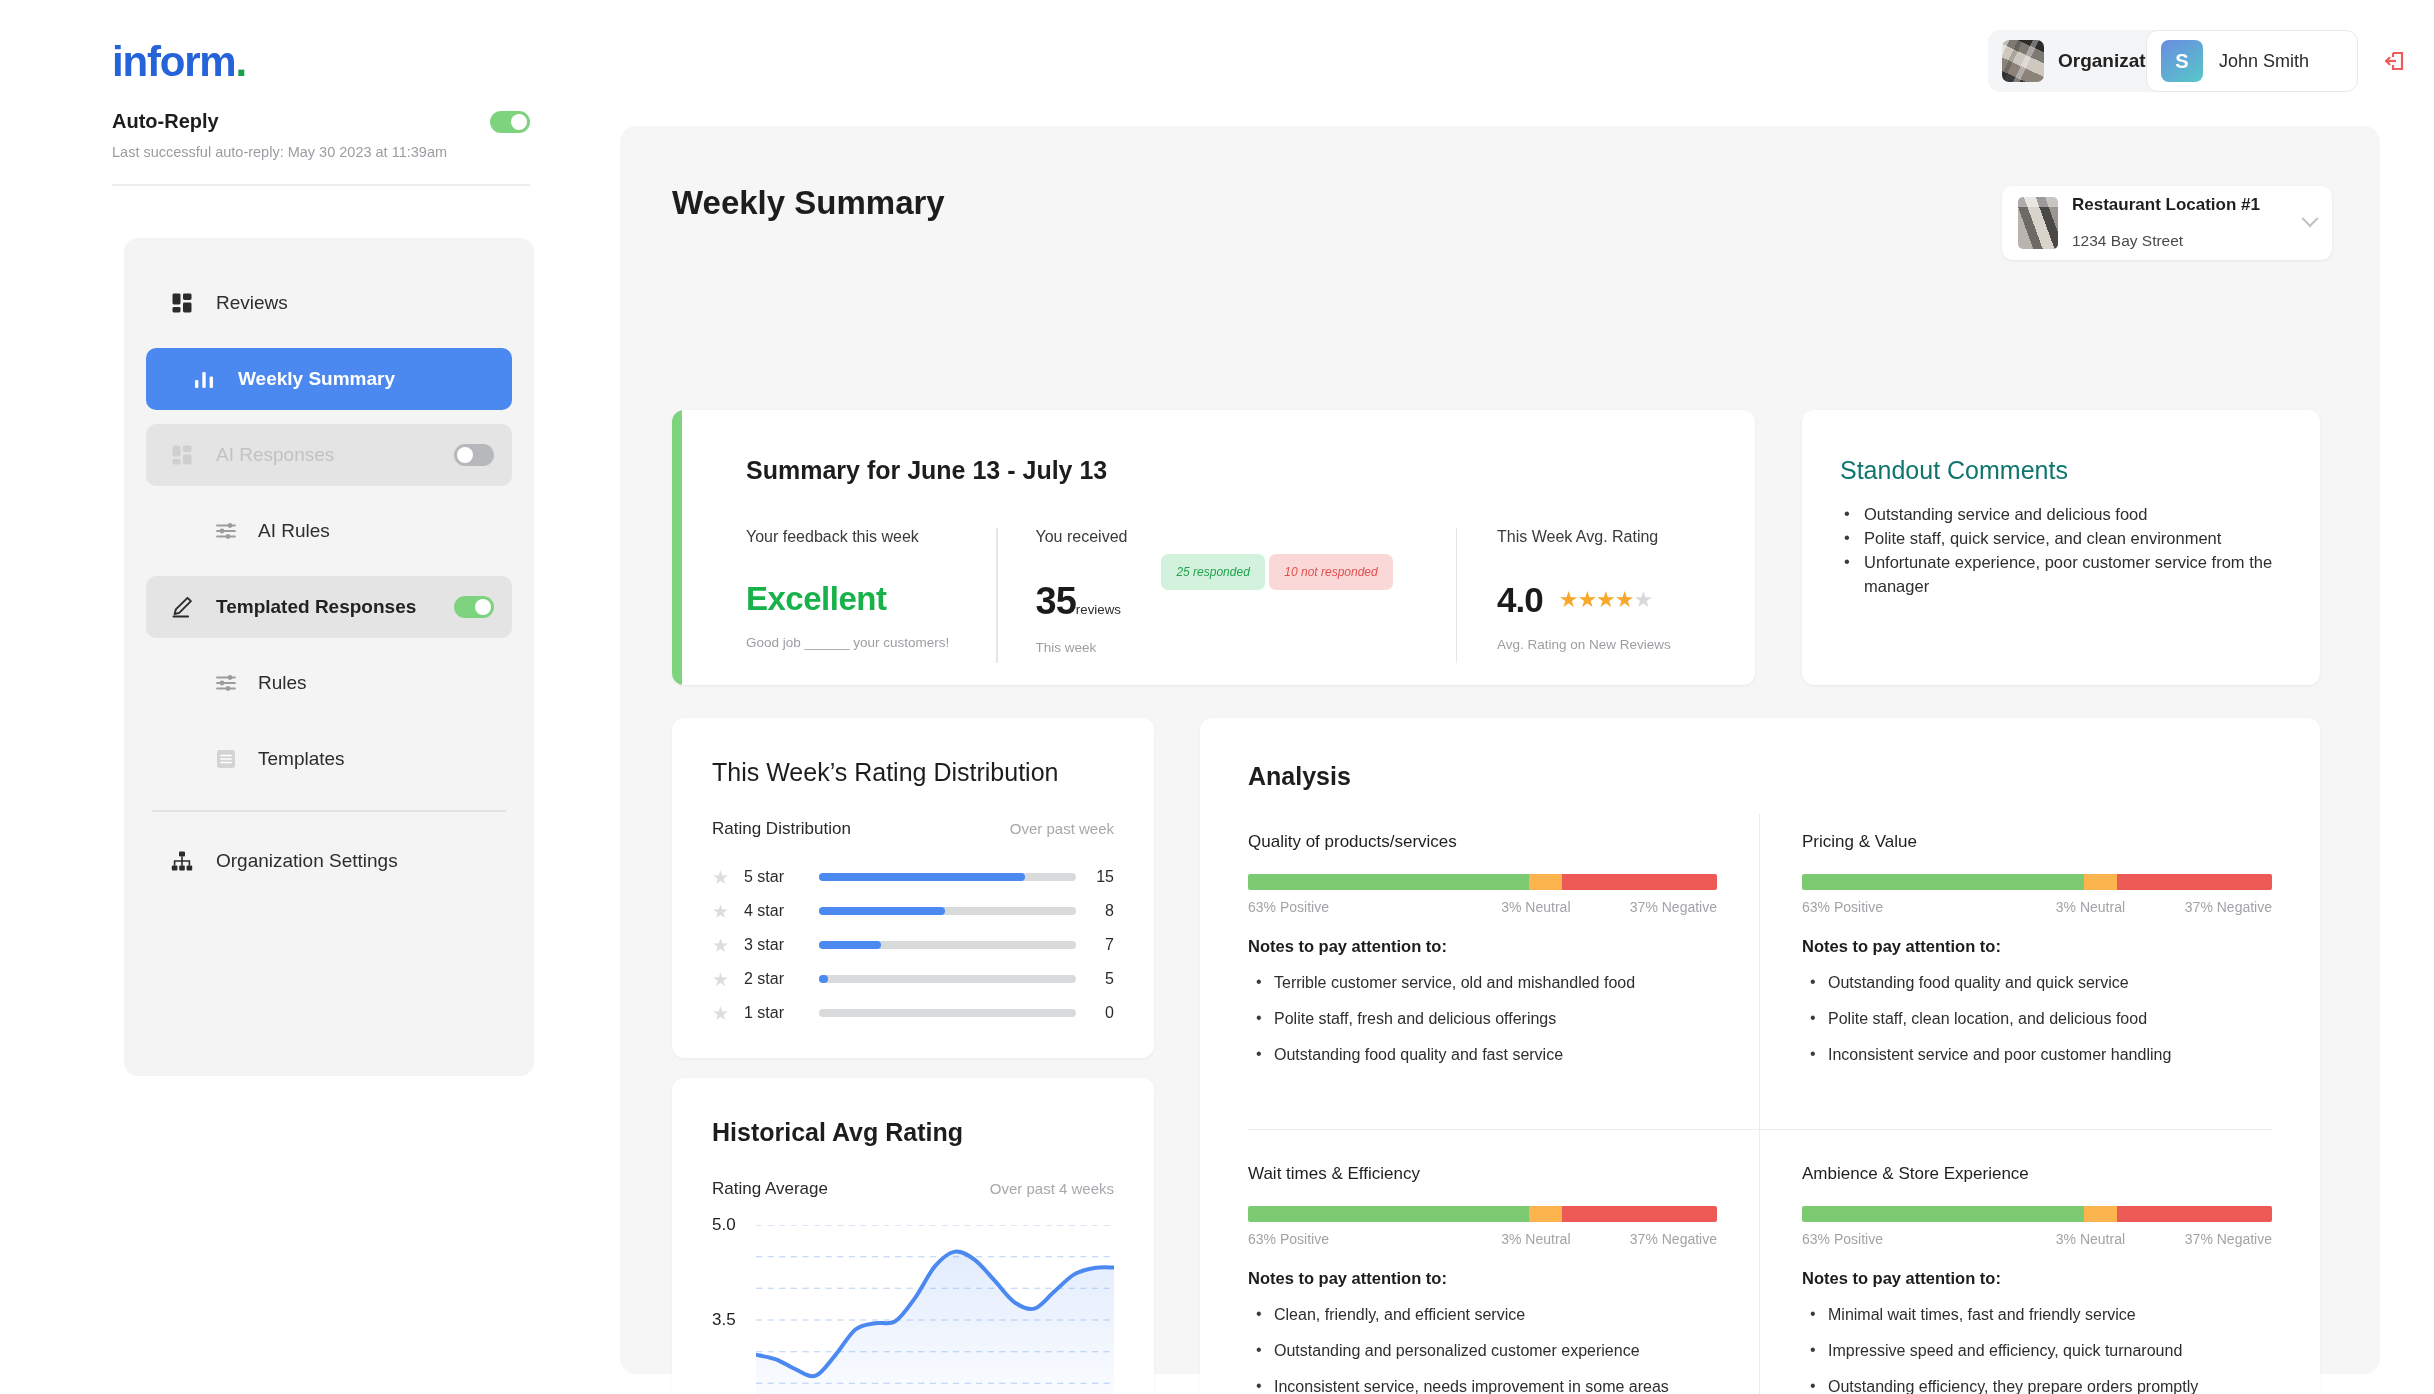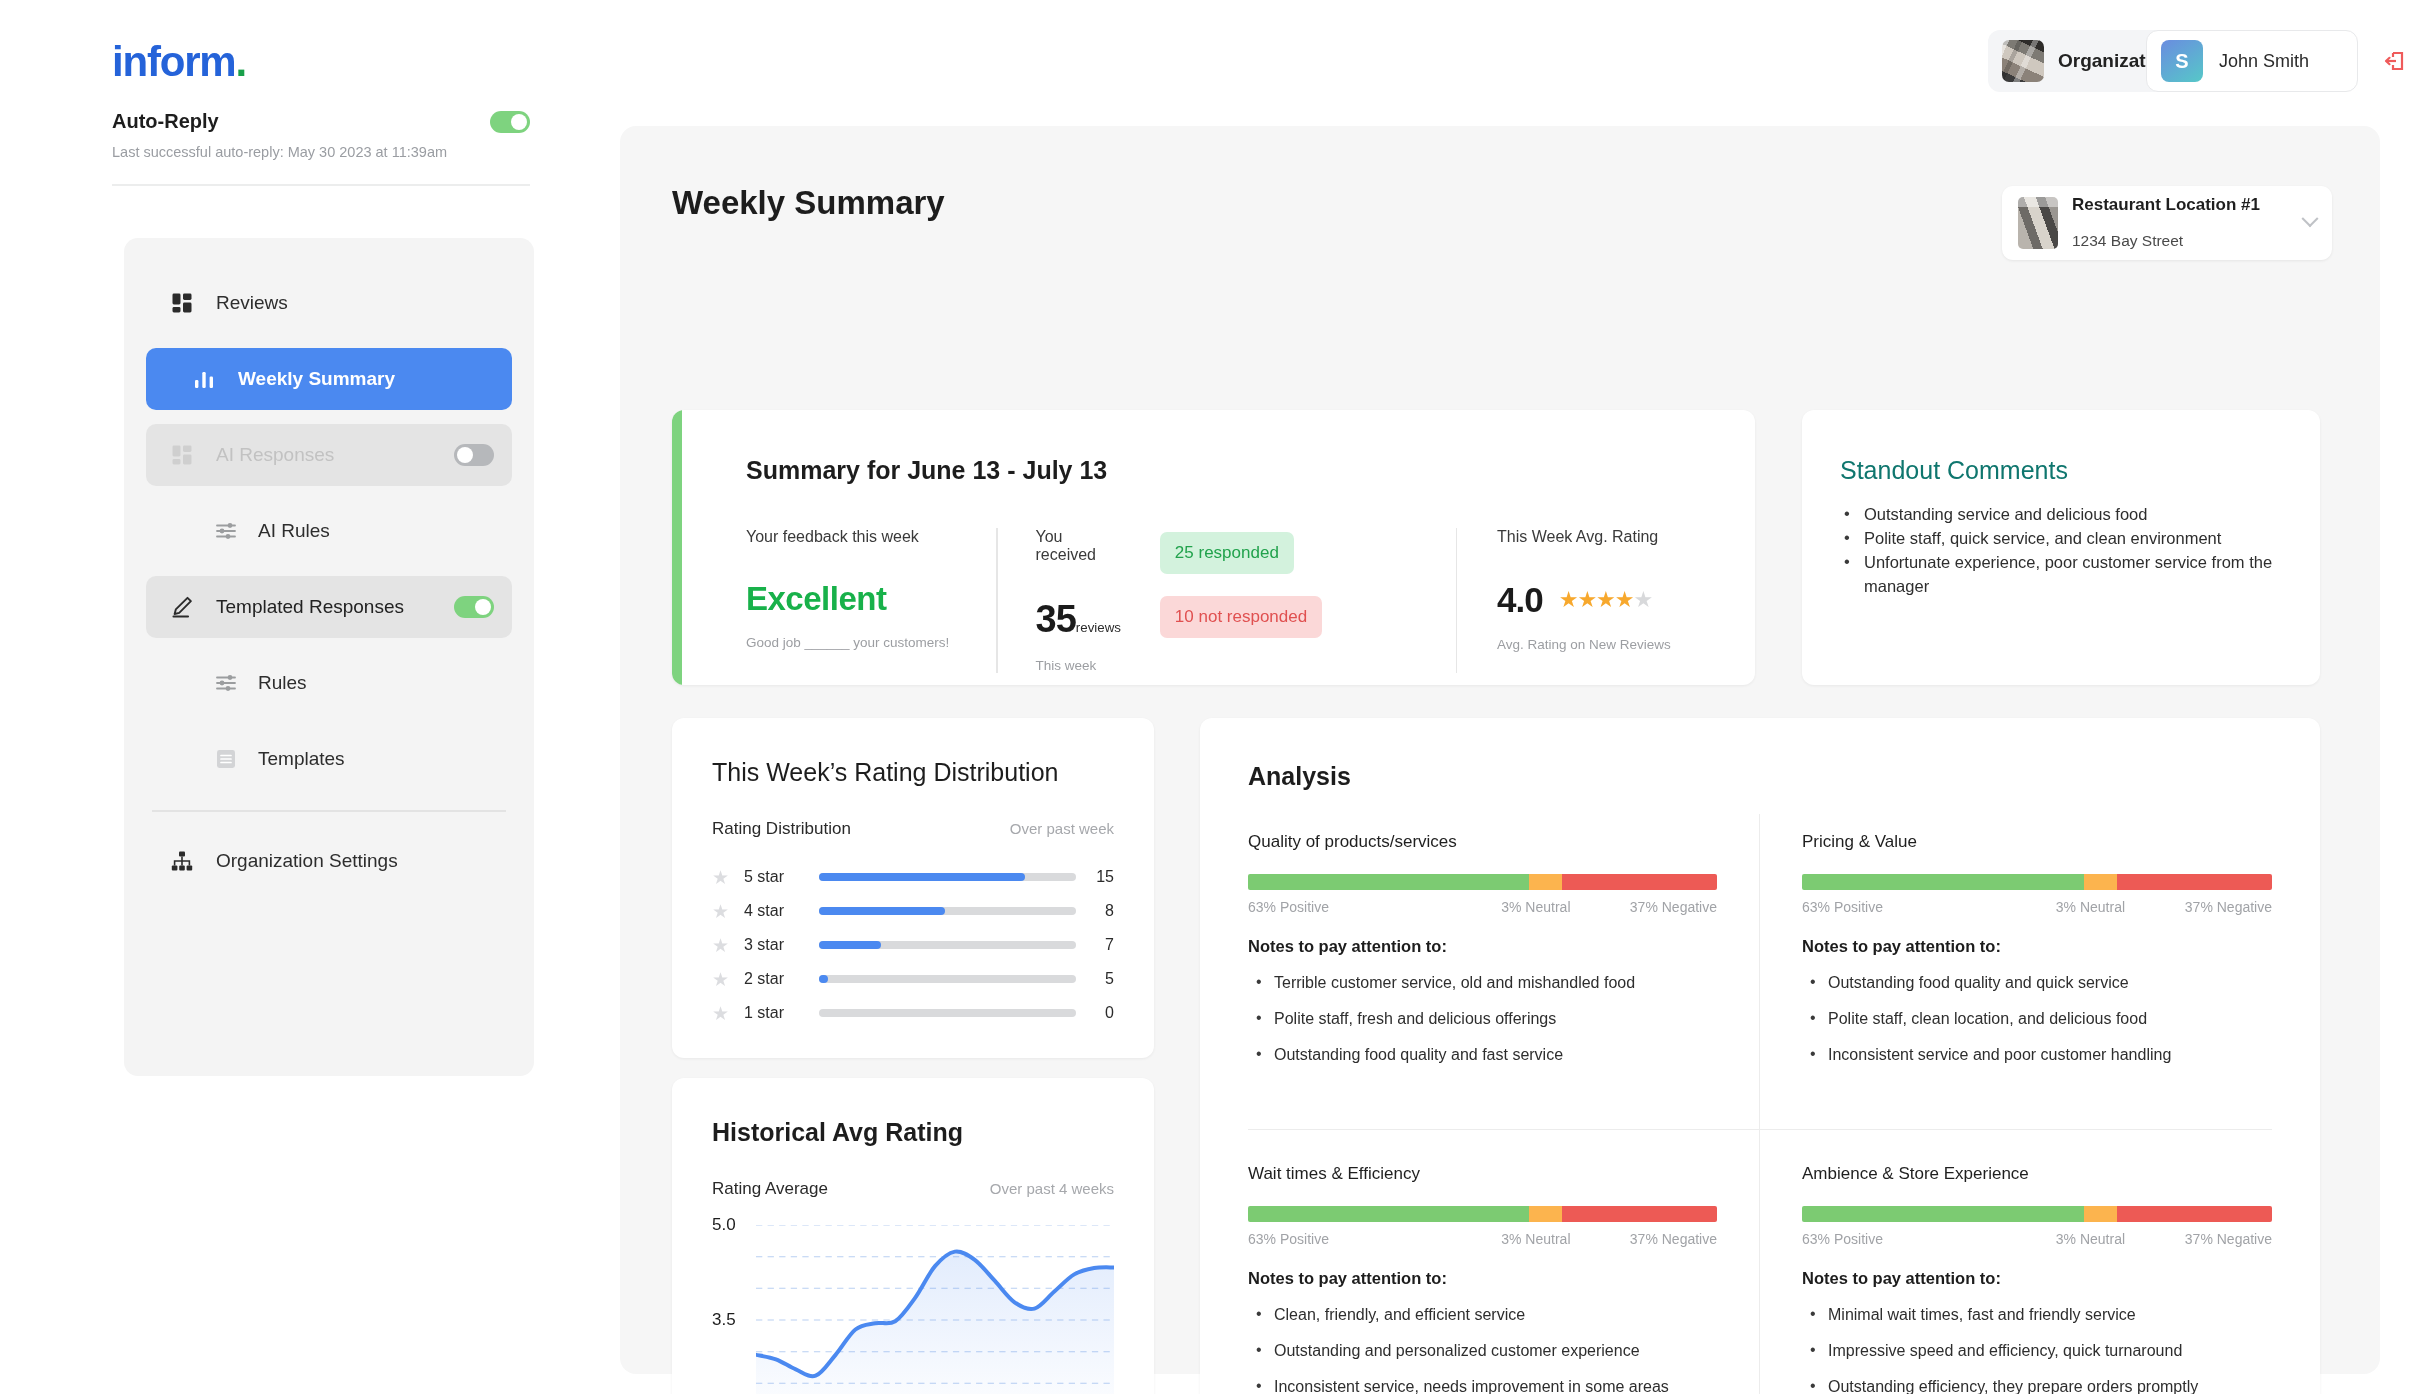--- a/index.html
+++ b/index.html
@@ -98,21 +98,21 @@
     display: flex; align-items: center; gap: 22px; padding-left: 24px;
     cursor: pointer;
   }
   .nav-item.sub { padding-left: 68px; gap: 20px; }
   .nav-label { font-size: 19px; color: #2d2d2d; }
   .nav-item.active { background: #4b89f0; }
   .nav-item.active .nav-label { color: #ffffff; font-weight: 600; }
   .nav-item.disabled { background: #e4e4e4; }
   .nav-item.disabled .nav-label { color: #c2c2c2; }
   .nav-item.selected { background: #e4e4e4; }
-  .nav-item.selected .nav-label { font-weight: 400; color: #222; }
+  .nav-item.selected .nav-label { font-weight: 700; color: #222; }
   .nav-item .trail { margin-left: auto; margin-right: 18px; }
   .nav-gap { height: 14px; }
   .nav-divider { height: 2px; background: #e3e3e3; margin: 20px 28px 18px; }
 
   .ic { width: 24px; height: 24px; flex: 0 0 auto; display:block; }
 
   
   .main {
     position: absolute; left: 620px; top: 126px;
     width: 1760px; height: 1248px;
@@ -167,21 +167,21 @@
   }
   .m-col { position: relative; }
   .m-label { font-size: 16px; color: #3a3a3a; }
   .m-big { margin-top: 34px; }
   .m-foot { margin-top: 17px; font-size: 13.5px; color: #9c9ea2; }
   .excellent { font-size: 33px; font-weight: 700; color: #18b14a; letter-spacing: -.5px; }
   .count { font-size: 38px; font-weight: 700; color: #1b1b1b; letter-spacing: -1px; }
   .vrule { width: 1.5px; align-self: stretch; background: #e6e6e6; min-height: 135px; }
   .badges { margin-left: 34px; margin-top: 4px; }
   .badge {
-    border-radius: 7px; padding: 11px 15px; font-size: 17px; display: inline-block;
+    border-radius: 7px; padding: 11px 15px; font-size: 12px; display: inline-block; font-style: italic;
   }
   .badge.green { background: #d3f2dd; color: #21a24c; }
   .badge.red { background: #fbd8d8; color: #e05050; margin-top: 22px; }
   .rating-line { display: flex; align-items: center; gap: 16px; }
   .rating-num { font-size: 35px; font-weight: 700; color: #1b1b1b; letter-spacing: -1px; }
   .stars { font-size: 22px; letter-spacing: -1px; color: #f7a82d; }
   .stars .off { color: #d8d9db; }
 
   
   .standout {

